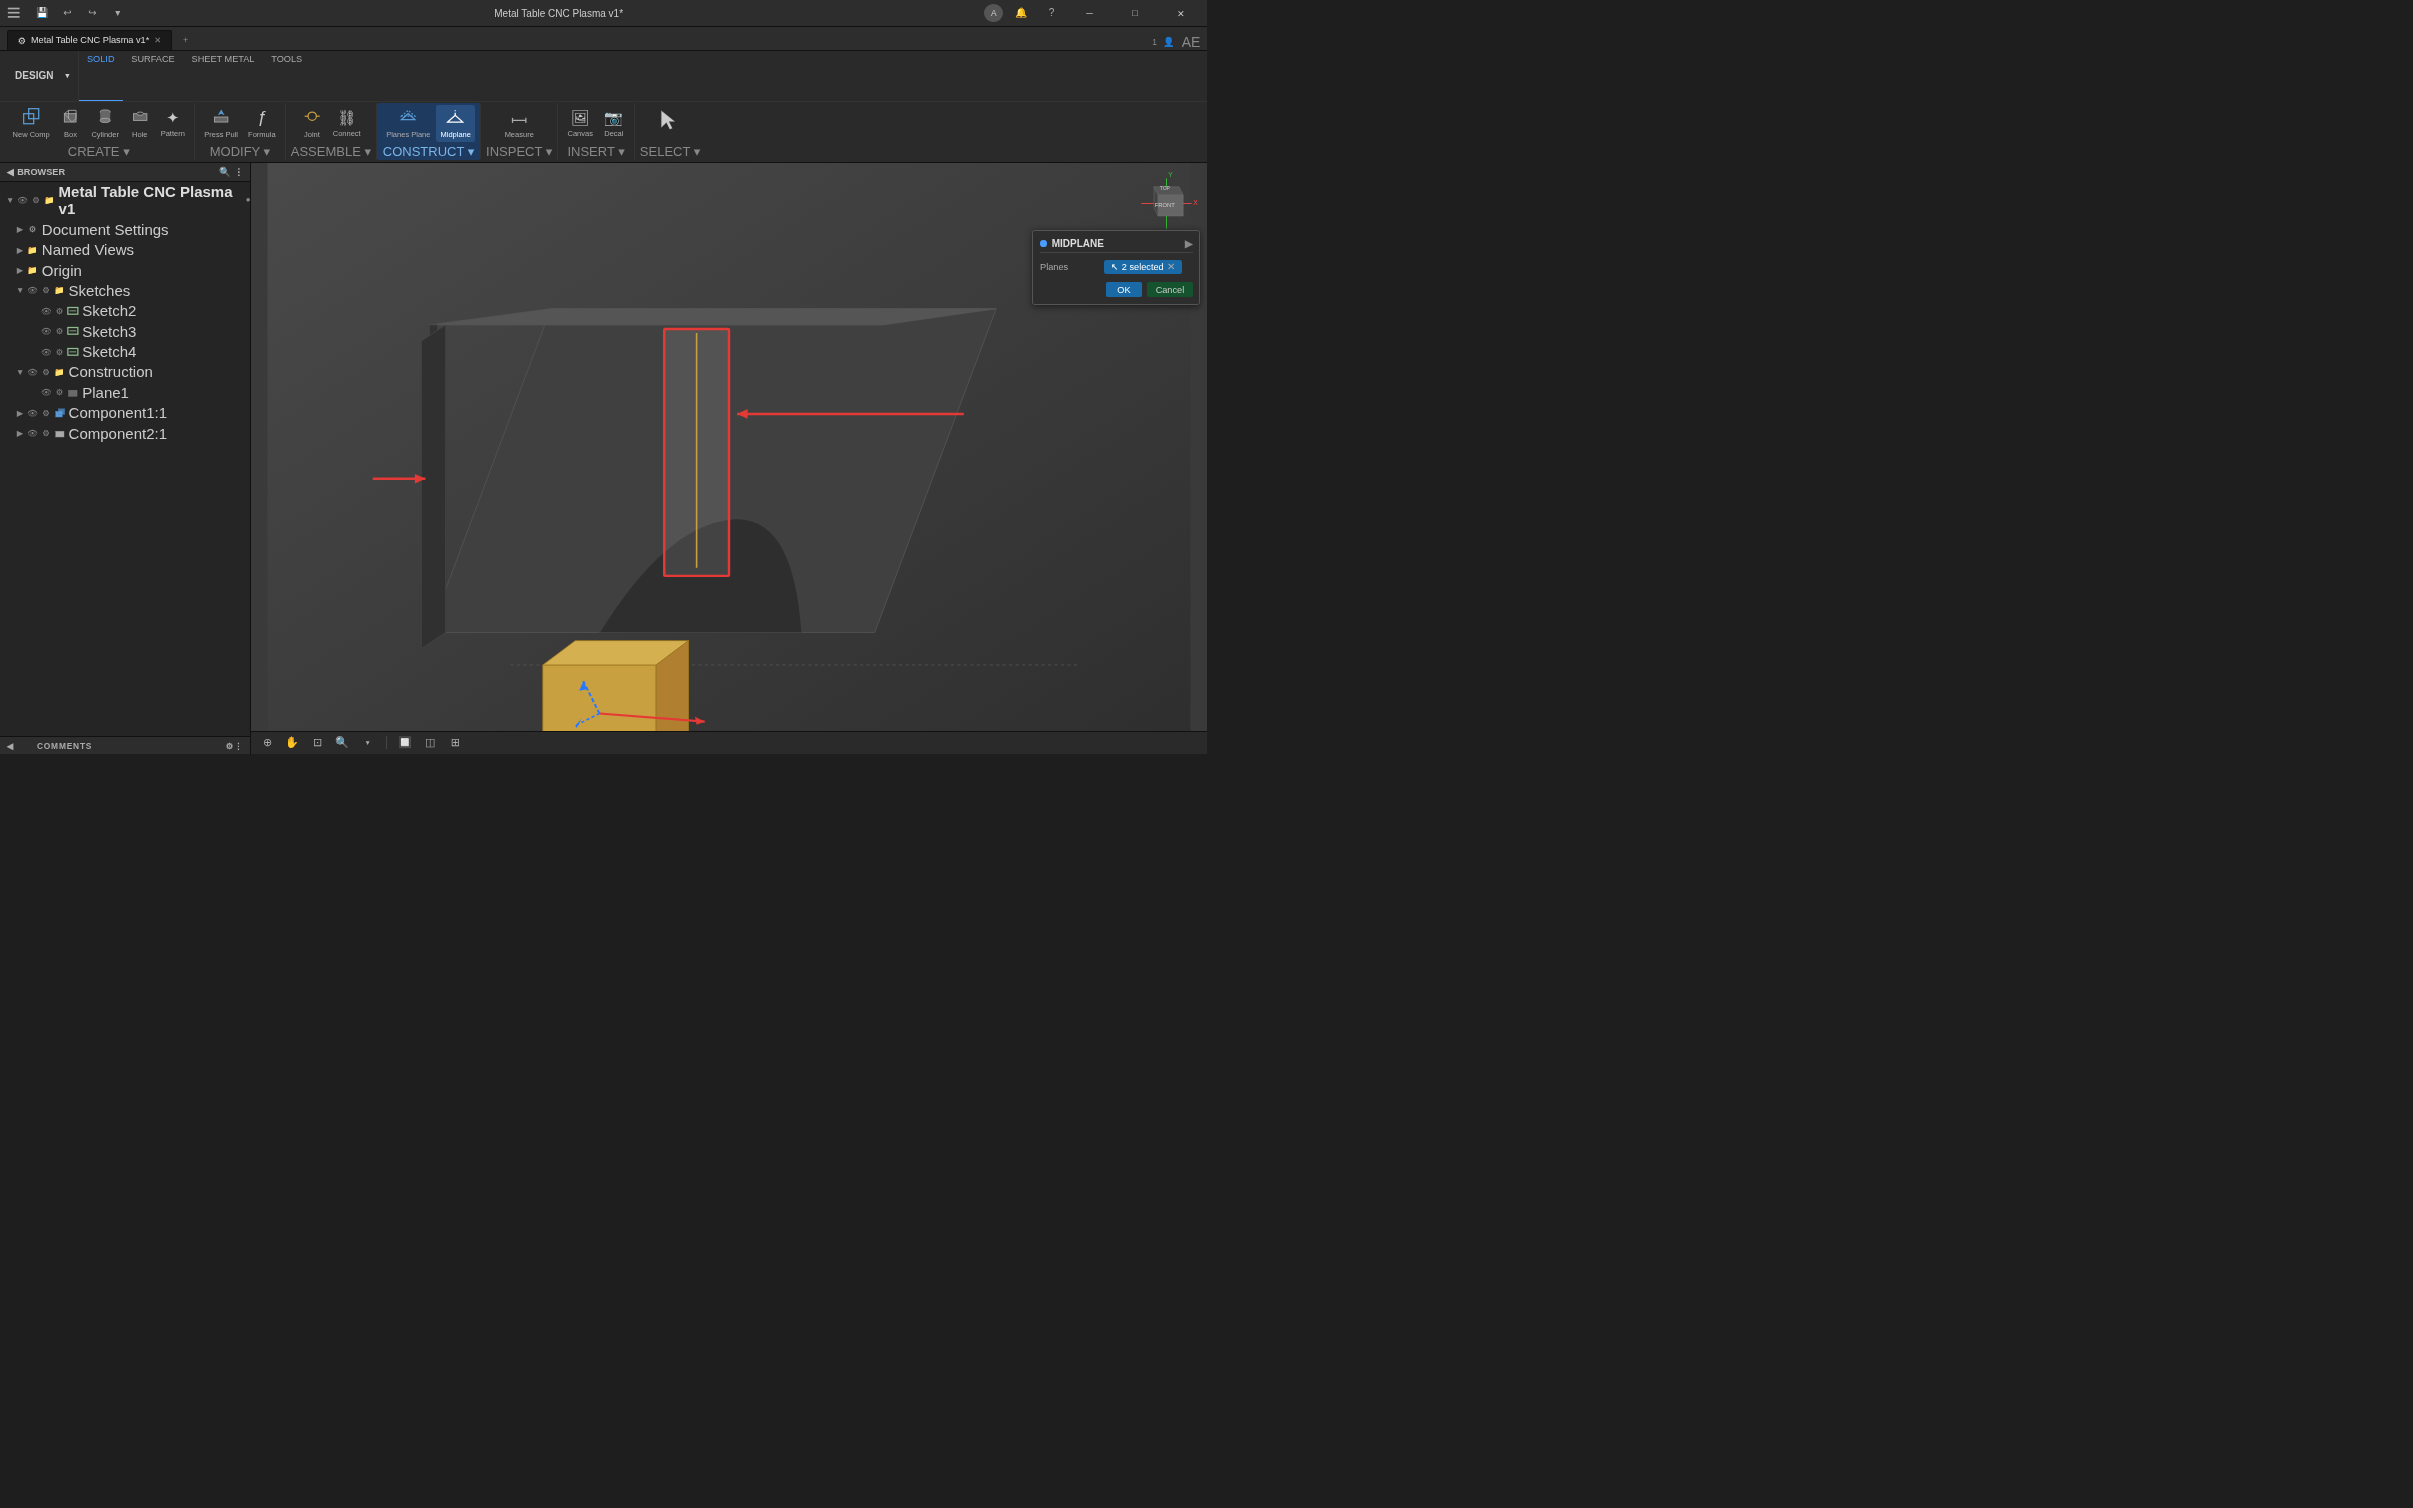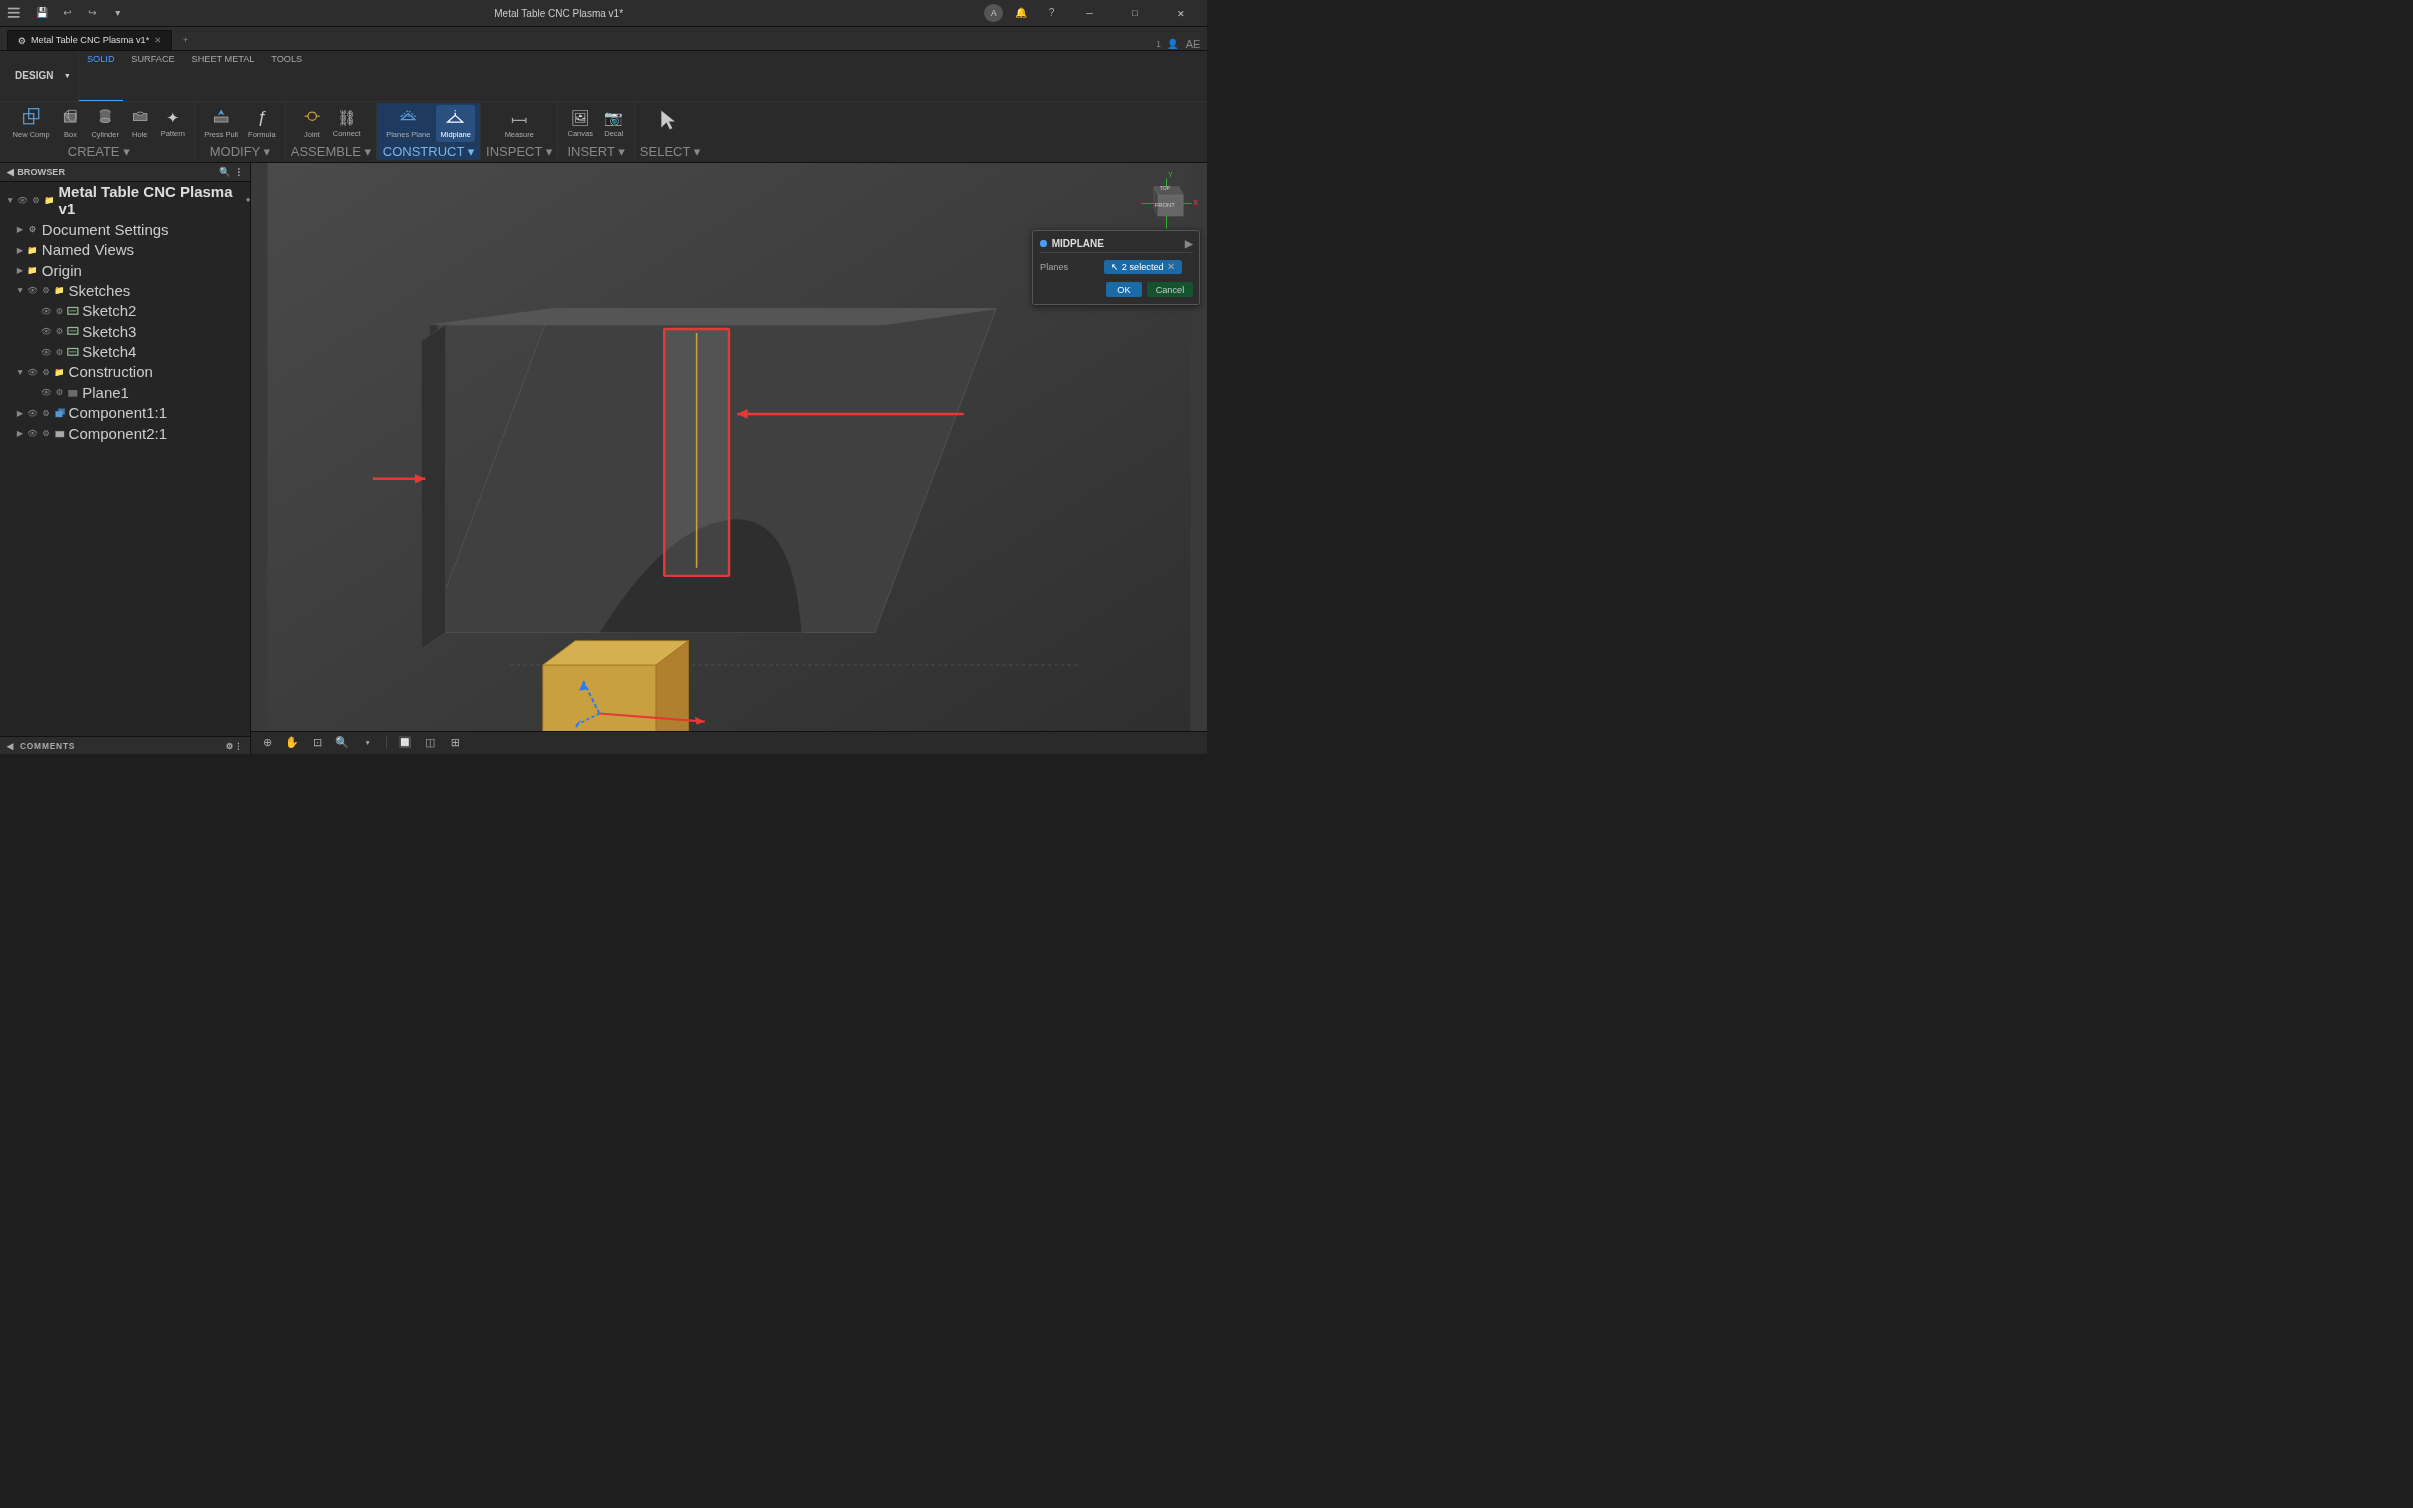--- a/index.html
+++ b/index.html
@@ -132,21 +132,21 @@
 <div id="tabbar">
   <div class="tab-item active">
     <span style="font-size:9.2px;">⚙</span>
     <span>Metal Table CNC Plasma v1*</span>
     <span class="tab-close">✕</span>
   </div>
   <div class="new-tab">+</div>
   <div style="margin-left:auto;display:flex;align-items:center;gap:6.7px;padding-right:6.7px;">
     <span style="font-size:8.4px;color:#888;">1</span>
     <span style="color:#888;cursor:pointer;">👤</span>
-    <span style="font-size:11px;color:#888;">AE</span>
+    <span style="font-size:14px;color:#888;">AE</span>
   </div>
 </div>
 
 <div id="ribbon">
   <div id="ribbon-tabs">
     <div id="design-btn">
       <span>DESIGN</span>
       <span style="font-size:7.5px;">▾</span>
     </div>
     <div class="ribbon-tab active">SOLID</div>
@@ -464,21 +464,21 @@
           </span>
         </span>
         <span class="tree-label">Component2:1</span>
       </div>
 
     </div>
 
     <div class="sidebar-bottom">
       <div class="sidebar-section-header">
         <span style="cursor:pointer;">◀</span>
-        <span style="margin-left:6px;">COMMENTS</span>
+        <span style="margin-left:23px;">COMMENTS</span>
         <span style="margin-left:auto;cursor:pointer;">⚙</span>
         <span style="cursor:pointer;">⋮</span>
       </div>
     </div>
   </div>
 
   <div id="viewport">
 
     
     <svg id="svg-model" viewBox="0 0 1140 730">

